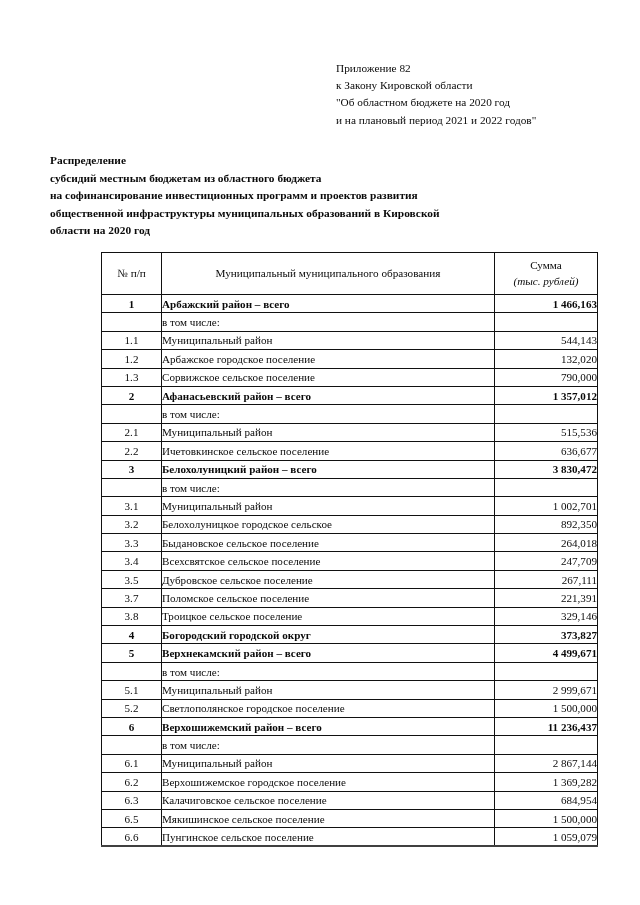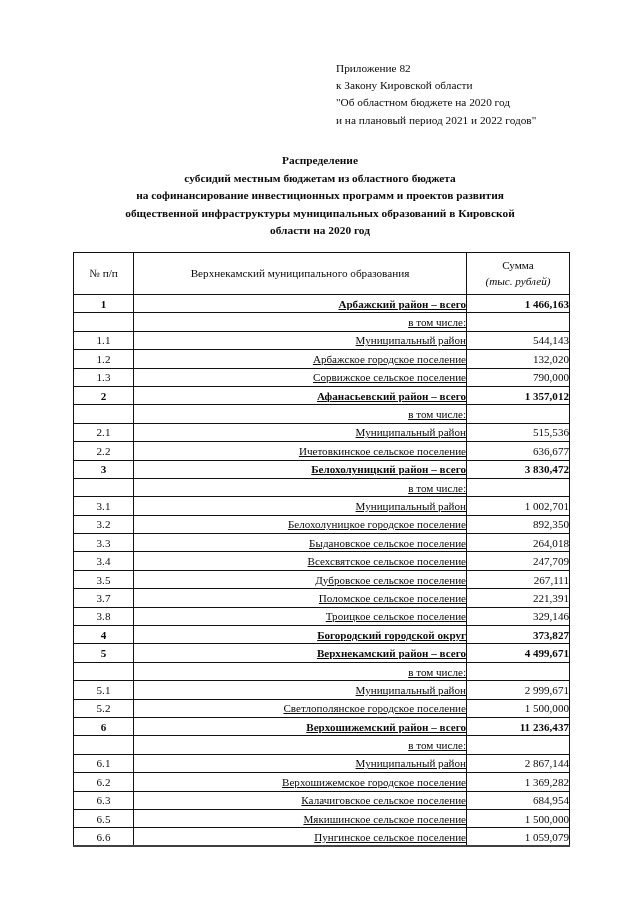--- a/index.html
+++ b/index.html
@@ -33,38 +33,38 @@
     text-align: left;
   }
   .doc-header div { white-space: nowrap; }
 
   
   .doc-title {
     position: absolute;
     top: 152px;
     left: 50px;
     width: 540px;
-    text-align: center;
     font-weight: bold;
     font-size: 11.4px;
     line-height: 17.6px;
   }
 
   
   .tbl-wrap {
     position: absolute;
     top: 252px;
     left: 73px;
     width: 496px;
   }
   table.fin {
     border-collapse: collapse;
     width: 496px;
     table-layout: fixed;
     font-size: 11.1px;
+    margin-left: 28px;
   }
   table.fin col.c-num  { width: 60px; }
   table.fin col.c-name { width: 333px; }
   table.fin col.c-sum  { width: 103px; }
 
   table.fin th,
   table.fin td {
     border: 1px solid #111111;
     padding: 0;
     vertical-align: middle;
@@ -83,25 +83,24 @@
   }
   .hdr-sum-l1 { display: block; }
   .hdr-sum-l2 { display: block; font-style: italic; }
 
   
   td.num {
     text-align: center;
     padding: 0 2px;
   }
   td.name {
-    text-align: right;
+    text-align: left;
     padding: 0 3px 0 5px;
     white-space: nowrap;
     overflow: hidden;
-    text-decoration: underline;
   }
   td.sum {
     text-align: right;
     padding: 0 8px 0 2px;
     white-space: nowrap;
   }
 
   tr.total td { font-weight: bold; }
   tr.subhdr td.name { font-weight: normal; }
 
@@ -131,21 +130,21 @@
   <div class="tbl-wrap">
     <table class="fin">
       <colgroup>
         <col class="c-num">
           <col class="c-name">
           <col class="c-sum">
       </colgroup>
       <thead>
         <tr>
           <th>№ п/п</th>
-          <th>Верхнекамский муниципального образования</th>
+          <th>Муниципальный муниципального образования</th>
           <th>
             <span class="hdr-sum-l1">Сумма</span>
             <span class="hdr-sum-l2">(тыс. рублей)</span>
           </th>
         </tr>
       </thead>
       <tbody id="tbody">
           <tr class="total">
             <td class="num">1</td>
             <td class="name">Арбажский район – всего</td>
@@ -201,21 +200,21 @@
             <td class="name">в том числе:</td>
             <td class="sum"></td>
           </tr>
           <tr class="plain">
             <td class="num">3.1</td>
             <td class="name">Муниципальный район</td>
             <td class="sum">1 002,701</td>
           </tr>
           <tr class="plain">
             <td class="num">3.2</td>
-            <td class="name">Белохолуницкое городское поселение</td>
+            <td class="name">Белохолуницкое городское сельское</td>
             <td class="sum">892,350</td>
           </tr>
           <tr class="plain">
             <td class="num">3.3</td>
             <td class="name">Быдановское сельское поселение</td>
             <td class="sum">264,018</td>
           </tr>
           <tr class="plain">
             <td class="num">3.4</td>
             <td class="name">Всехсвятское сельское поселение</td>

